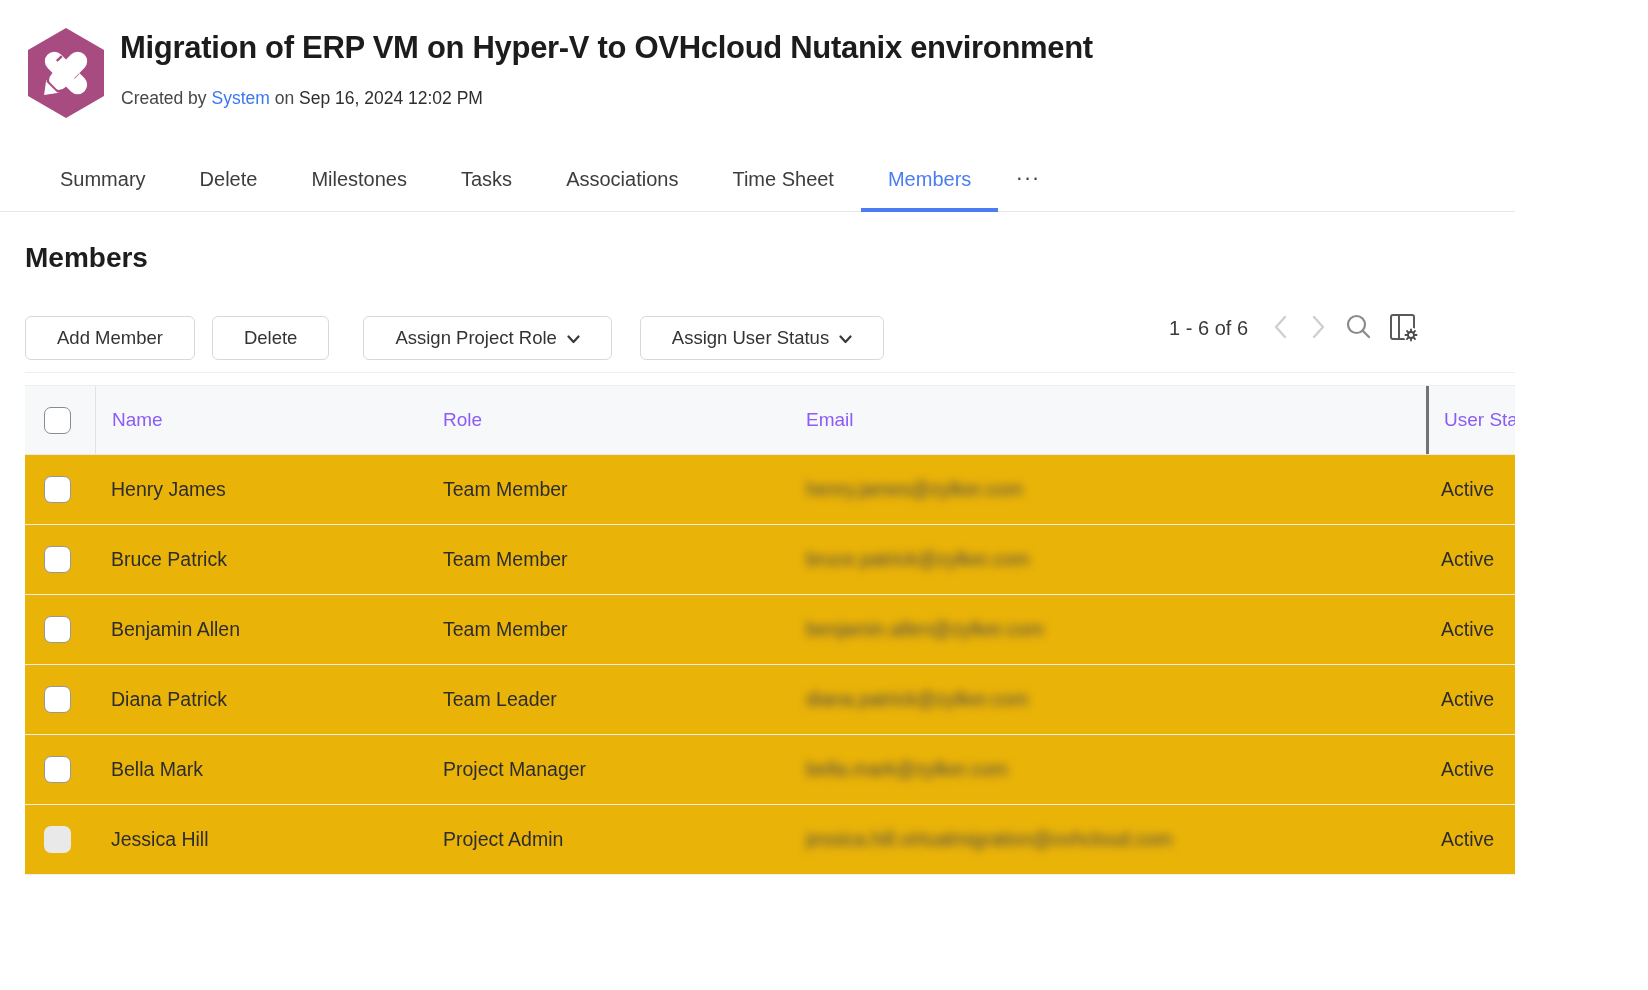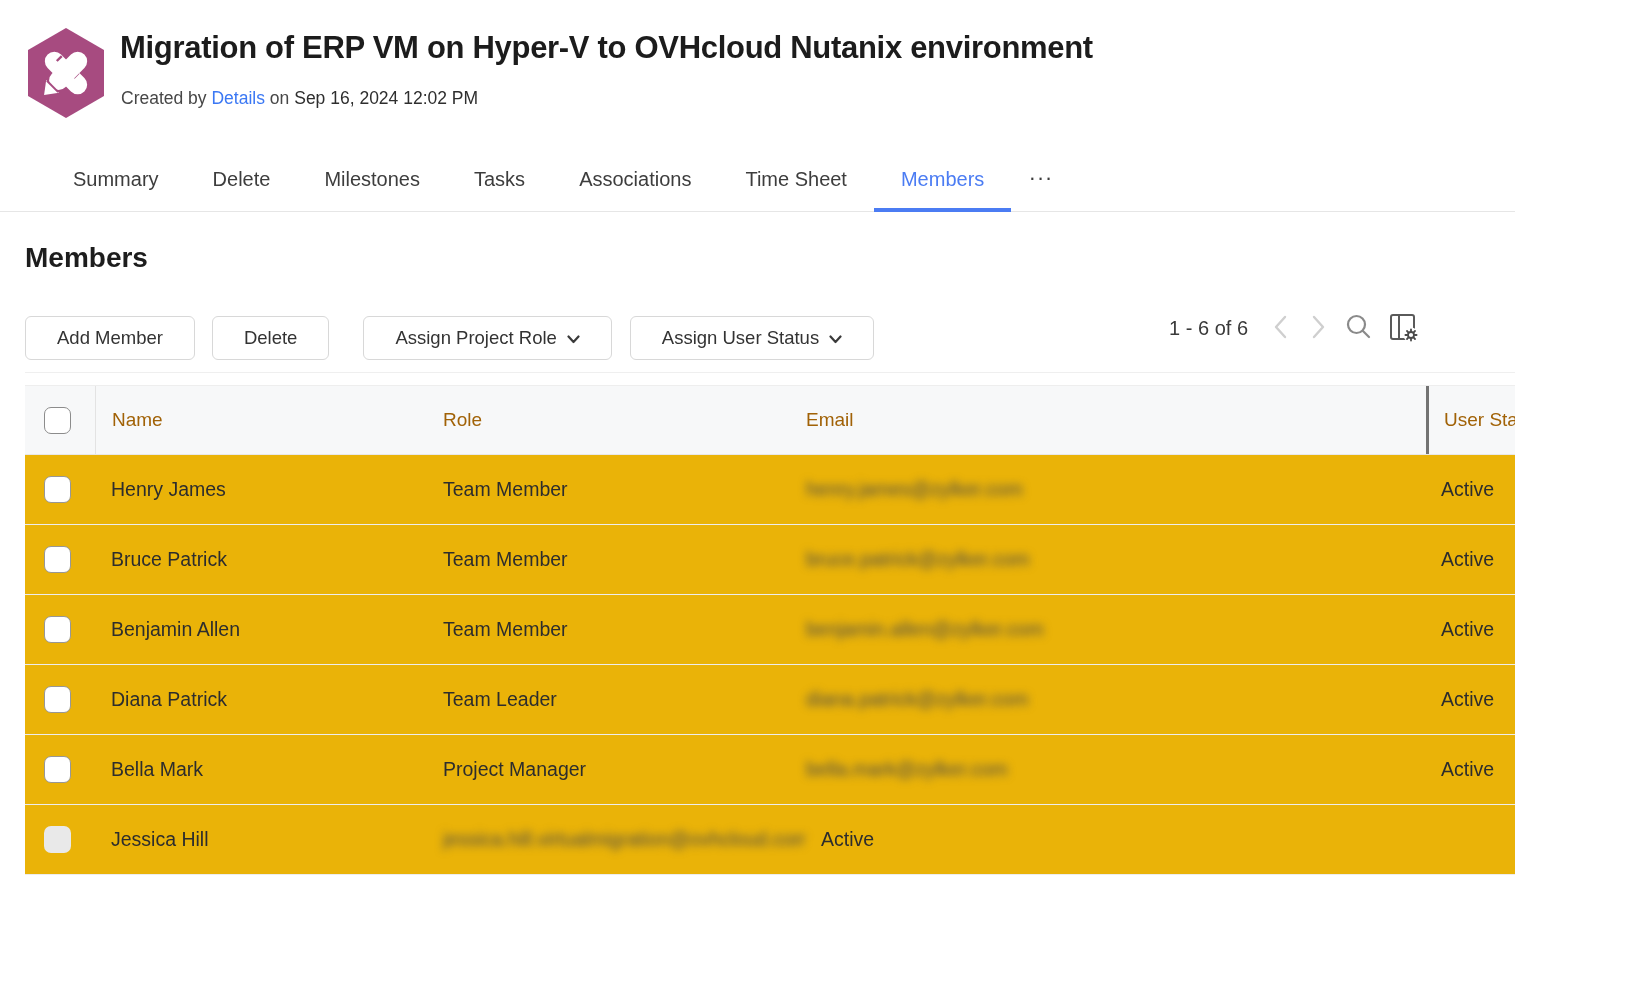--- a/index.html
+++ b/index.html
@@ -10,51 +10,51 @@
   
   .proj-icon { position:absolute; left:25px; top:26px; width:82px; height:94px; }
   .page-title { position:absolute; left:120px; top:30px; width:1400px;
     font-size:31px; font-weight:700; color:#1c1c1c; letter-spacing:-0.3px; white-space:nowrap; }
   .byline { position:absolute; left:121px; top:88px; font-size:17.5px; color:#474747; }
   .byline .link { color:#3b78f4; cursor:pointer; }
   .byline .date { color:#2e2e2e; }
 
   
   .tabs { position:absolute; left:0; top:150px; width:1648px; height:62px;
-    border-bottom:1px solid #e6e6e6; display:flex; align-items:stretch; padding-left:46px; }
+    border-bottom:1px solid #e6e6e6; display:flex; align-items:stretch; padding-left:33px; }
   .tab { font-size:20px; color:#3d3d3d; padding:0 27px; display:flex; align-items:center;
     border-bottom:4px solid transparent; margin-bottom:-1px; cursor:pointer; white-space:nowrap; }
   .tab.active { color:#4b7cf3; border-bottom-color:#4b7cf3; font-weight:400; }
   .tab.more { font-size:22px; letter-spacing:2px; color:#3d3d3d; padding:0 18px; align-items:center; }
   .tab.more span { transform:translateY(-6px); }
 
   
   .section-heading { position:absolute; left:25px; top:242px; font-size:28px; font-weight:700; color:#1d1d1d; }
 
   
   .toolbar { position:absolute; left:25px; top:316px; height:44px; display:flex; align-items:center; }
   .btn { height:44px; border:1px solid #d8d8d8; border-radius:6px; background:#fff;
     font-family:"Liberation Sans",sans-serif; font-size:18.5px; color:#333;
     padding:0 31px; display:flex; align-items:center; gap:10px; cursor:pointer; white-space:nowrap; }
   .btn + .btn { margin-left:17px; }
   .btn.drop1 { margin-left:34px; }
-  .btn.drop2 { margin-left:18px; }
+  .btn.drop2 { margin-left:28px; }
   .chev-down { display:inline-block; }
 
   .right-tools { position:absolute; top:306px; right:96px; height:44px;
     display:flex; align-items:center; gap:17px; }
   .range-text { font-size:20px; color:#3a3a3a; margin-right:6px; white-space:nowrap; }
   .icon-btn { display:flex; align-items:center; justify-content:center; cursor:pointer; background:none; border:none; padding:0; }
 
   
   .table-topline { position:absolute; left:25px; top:372px; width:1610px; height:1px; background:#efefef; }
   .grid-row { display:grid; grid-template-columns:70px 348px 363px 620px 209px; align-items:center; }
   .thead { position:absolute; left:25px; top:385px; width:1610px; height:70px;
     background:#f7f8f9; border-top:1px solid #eeeeee; border-bottom:1px solid #e8e8e8; }
-  .thead .th { font-size:19px; color:#a16207; height:100%; display:flex; align-items:center; }
+  .thead .th { font-size:19px; color:#8b5cf6; height:100%; display:flex; align-items:center; }
   .th.col-name { border-left:1px solid #e3e3e3; padding-left:16px; }
   .th.col-status { border-left:3px solid #737373; padding-left:15px; }
   .tbody { position:absolute; left:25px; top:455px; width:1610px; }
   .tr { height:70px; border-bottom:1px solid #ededed; background:#eab308; }
   .td { font-size:19.5px; color:#2d2d2d; }
   .td.cell-name { padding-left:16px; }
   .td.cell-status { padding-left:15px; }
   .td.cell-email { color:#4a4a4a; filter:blur(4.5px); white-space:nowrap; overflow:hidden; }
 
   .cb-wrap { display:flex; justify-content:flex-start; padding-left:19px; }
@@ -86,21 +86,21 @@
           <rect x="-20" y="-9.5" width="46" height="19" rx="9.5" fill="#ffffff"></rect>
           <polygon points="-31,0 -19,-9 -19,9" fill="#ffffff"></polygon>
           <line x1="-19" y1="-8" x2="-19" y2="8" stroke="#a74b80" stroke-width="2"></line>
         </g>
       </g>
     </svg>
   </div>
   <div class="page-title">Migration of ERP VM on Hyper-V to OVHcloud Nutanix environment</div>
   <div class="byline">
     <span>Created by</span>
-    <span class="link">Details</span>
+    <span class="link">System</span>
     <span>on</span>
     <span class="date">Sep 16, 2024 12:02 PM</span>
   </div>
 
   <div class="tabs">
     <div class="tab">Summary</div>
     <div class="tab">Delete</div>
     <div class="tab">Milestones</div>
     <div class="tab">Tasks</div>
     <div class="tab">Associations</div>
@@ -246,20 +246,21 @@
       <div class="td">Project Manager</div>
       <div class="td cell-email">bella.mark@zylker.com</div>
       <div class="td cell-status">Active</div>
     </div>
 
     <div class="tr grid-row">
       <div class="td cb-wrap">
           <div class="checkbox disabled"></div>
         </div>
       <div class="td cell-name">Jessica Hill</div>
+      <div class="td">Project Admin</div>
       <div class="td cell-email">jessica.hill.virtualmigration@ovhcloud.com</div>
       <div class="td cell-status">Active</div>
     </div>
 
   </div>
 
   <div class="scroll-thumb"></div>
 
 </div>
 

